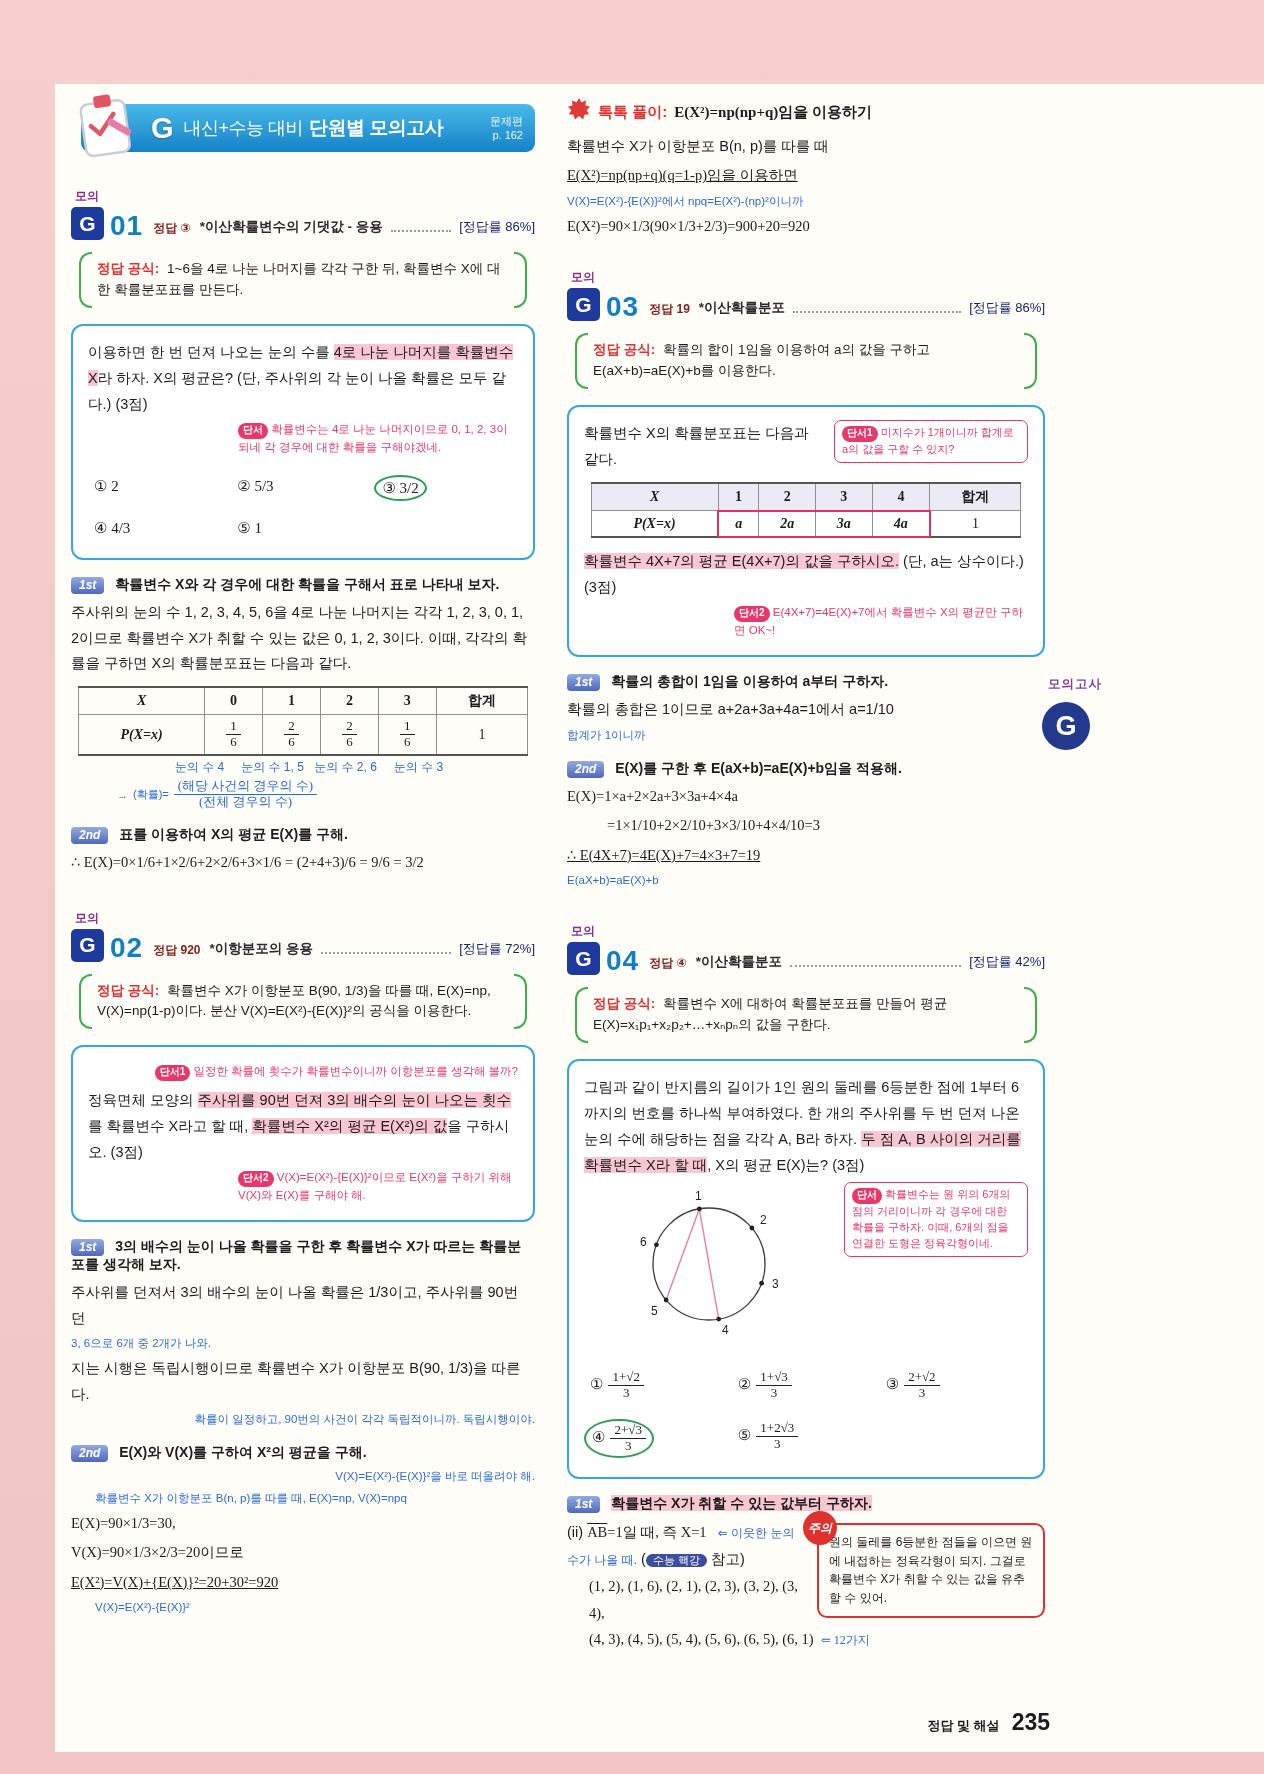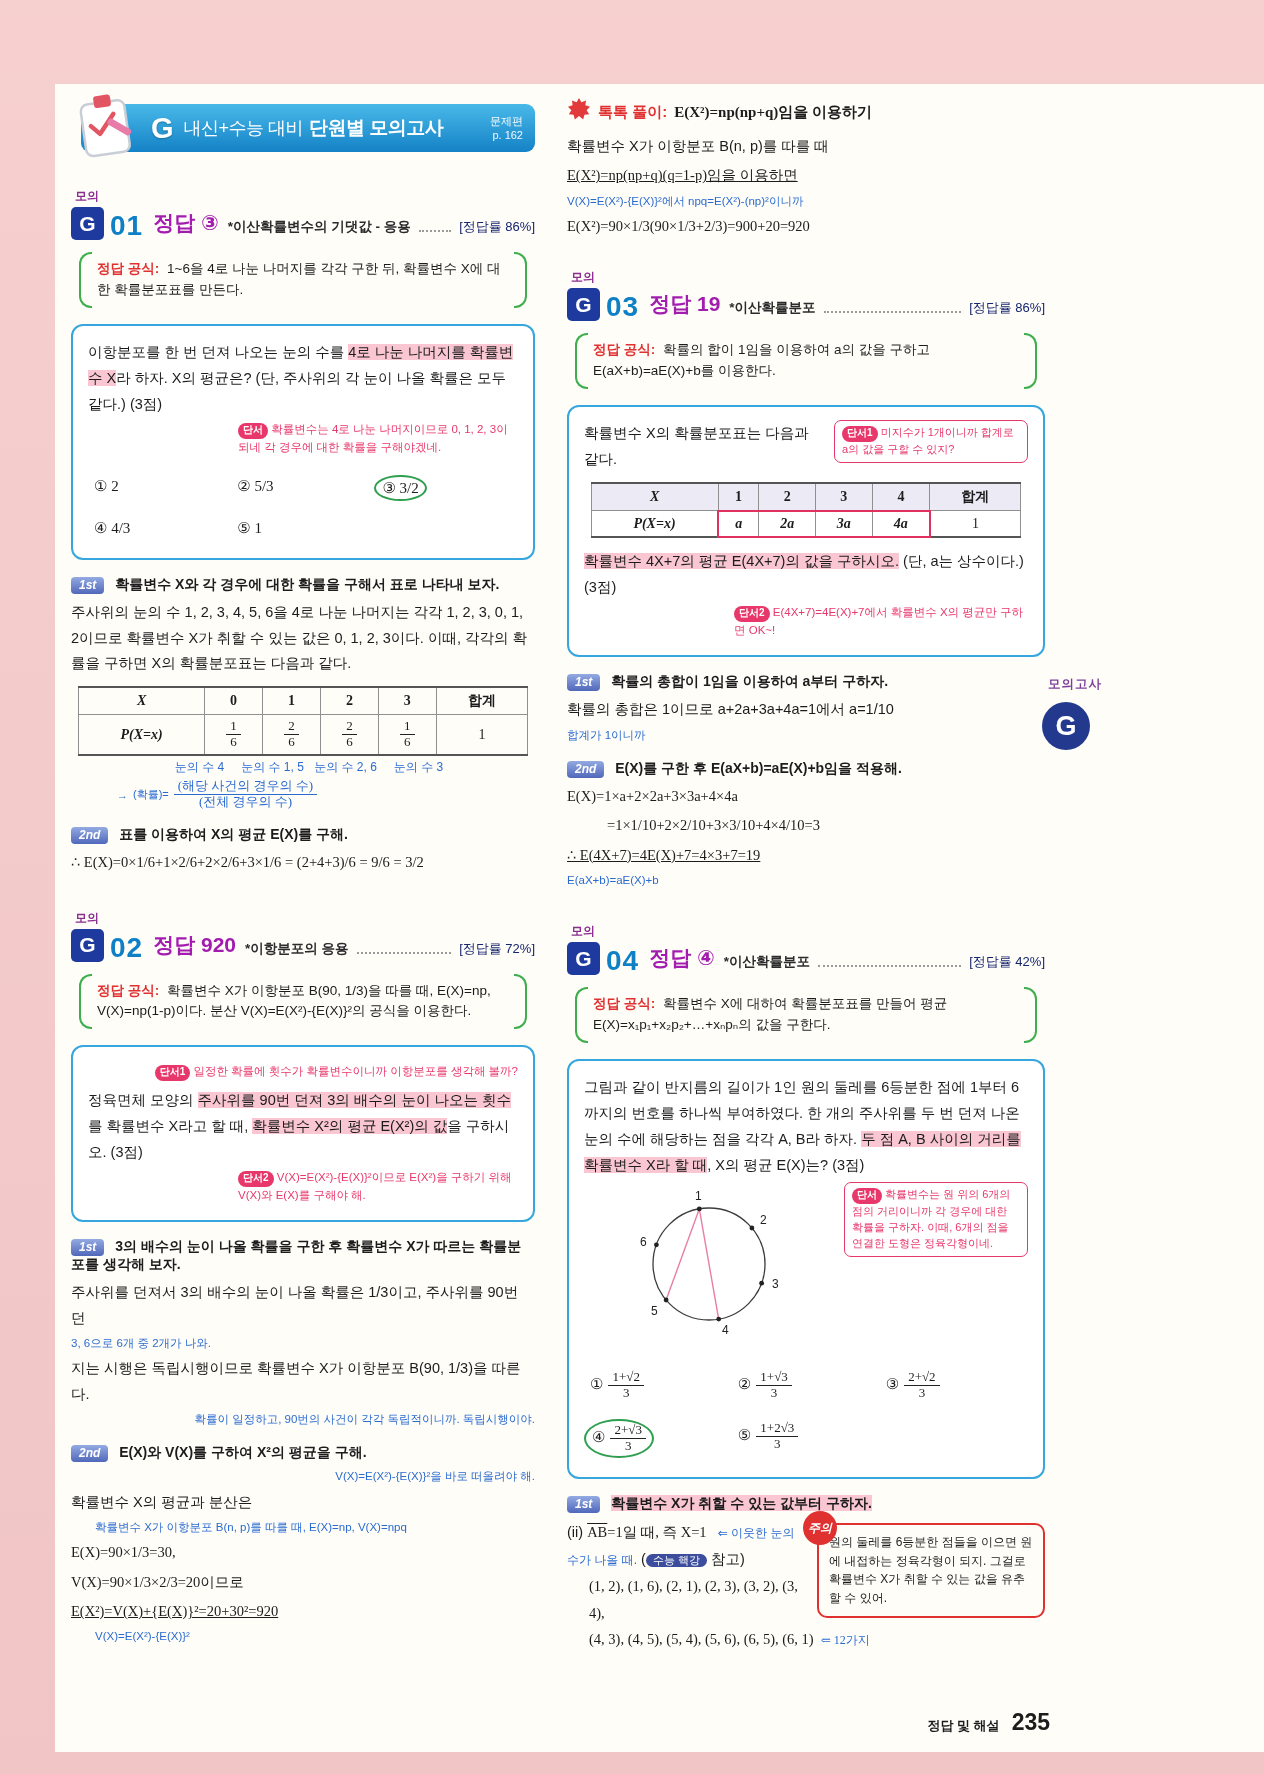--- a/index.html
+++ b/index.html
@@ -20,21 +20,21 @@
   .banner-ref span { display:block; }
   .clip { position:absolute; left:-10px; top:-14px; width:70px; height:72px; }
 
   
   .q { margin:0 0 34px 0; }
   .q-tag { color:#8a2d8f; font-size:12px; font-weight:bold; margin:0 0 2px 4px; }
   .q-head { display:flex; align-items:flex-end; margin-bottom:12px; }
   .g-chip { background:#1e3a9e; color:#fff; font-weight:bold; font-size:21px; width:33px; height:33px; border-radius:5px;
             display:flex; align-items:center; justify-content:center; flex:0 0 auto; }
   .q-num { color:#0f80c6; font-size:28px; font-weight:bold; margin:0 10px 0 6px; letter-spacing:1px; line-height:1; }
-  .q-ans { color:#a21caf; font-size:21px; font-weight:bold; margin-right:9px; padding-bottom:3px; white-space:nowrap; }
+  .q-ans { color:#7f1d1d; font-size:12px; font-weight:bold; margin-right:9px; padding-bottom:3px; white-space:nowrap; }
   .q-topic { font-size:13.5px; font-weight:bold; color:#2b2b2b; padding-bottom:4px; white-space:nowrap; }
   .q-dots { flex:1; border-bottom:2px dotted #9a9a9a; margin:0 8px 8px; min-width:8px; }
   .q-rate { color:#15256e; font-size:13px; font-weight:normal; padding-bottom:4px; white-space:nowrap; }
 
   
   .fbox { position:relative; margin:2px 8px 16px; padding:7px 18px; font-size:13.5px; line-height:1.55; }
   .fbox::before,.fbox::after { content:""; position:absolute; top:0; bottom:0; width:11px; border:2px solid #3fae4e; }
   .fbox::before { left:0; border-right:none; border-radius:12px 0 0 12px; }
   .fbox::after  { right:0; border-left:none; border-radius:0 12px 12px 0; }
   .fbox-label { color:#e03131; font-weight:bold; margin-right:4px; }
@@ -153,21 +153,21 @@
           <span class="q-ans">정답 ③</span>
           <span class="q-topic">*이산확률변수의 기댓값 - 응용</span>
           <span class="q-dots"></span>
           <span class="q-rate">[정답률 86%]</span>
         </div>
         <div class="fbox">
           <span class="fbox-label">정답 공식:</span>
           <span>1~6을 4로 나눈 나머지를 각각 구한 뒤, 확률변수 X에 대한 확률분포표를 만든다.</span>
         </div>
         <div class="pbox">
-          <p class="ptext"><span>이항분포를 한 번 던져 나오는 눈의 수를 </span><span class="hl">4로 나눈 나머지를 확률변수 X</span><span>라 하자. X의 평균은? (단, 주사위의 각 눈이 나올 확률은 모두 같다.) (3점)</span></p>
+          <p class="ptext"><span>이용하면 한 번 던져 나오는 눈의 수를 </span><span class="hl">4로 나눈 나머지를 확률변수 X</span><span>라 하자. X의 평균은? (단, 주사위의 각 눈이 나올 확률은 모두 같다.) (3점)</span></p>
           <div class="danseo ind">
             <span class="dbadge">단서</span>
             <span>확률변수는 4로 나눈 나머지이므로 0, 1, 2, 3이 되네 각 경우에 대한 확률을 구해야겠네.</span>
           </div>
           <div class="choices">
             <span class="choice"><span class="cv">① 2</span></span>
             <span class="choice"><span class="cv">② 5/3</span></span>
             <span class="choice"><span class="cv picked">③ 3/2</span></span>
             <span class="choice"><span class="cv">④ 4/3</span></span>
             <span class="choice"><span class="cv">⑤ 1</span></span>
@@ -250,21 +250,20 @@
         </div>
         <p class="body">주사위를 던져서 3의 배수의 눈이 나올 확률은 1/3이고, 주사위를 90번 던</p>
         <div class="bluenote">3, 6으로 6개 중 2개가 나와.</div>
         <p class="body">지는 시행은 독립시행이므로 확률변수 X가 이항분포 B(90, 1/3)을 따른다.</p>
         <div class="bluenote rt">확률이 일정하고, 90번의 사건이 각각 독립적이니까. 독립시행이야.</div>
         <div class="step">
           <span class="sbadge">2nd</span>
           <span class="stitle">E(X)와 V(X)를 구하여 X²의 평균을 구해.</span>
         </div>
         <div class="bluenote rt">V(X)=E(X²)-{E(X)}²을 바로 떠올려야 해.</div>
-        <p class="body">확률변수 X의 평균과 분산은</p>
         <div class="bluenote ind">확률변수 X가 이항분포 B(n, p)를 따를 때, E(X)=np, V(X)=npq</div>
         <p class="eq">E(X)=90×1/3=30,</p>
         <p class="eq">V(X)=90×1/3×2/3=20이므로</p>
         <p class="eq ul">E(X²)=V(X)+{E(X)}²=20+30²=920</p>
         <div class="bluenote ind">V(X)=E(X²)-{E(X)}²</div>
       </section>
     </div>
 
     <div class="col-right">
 

